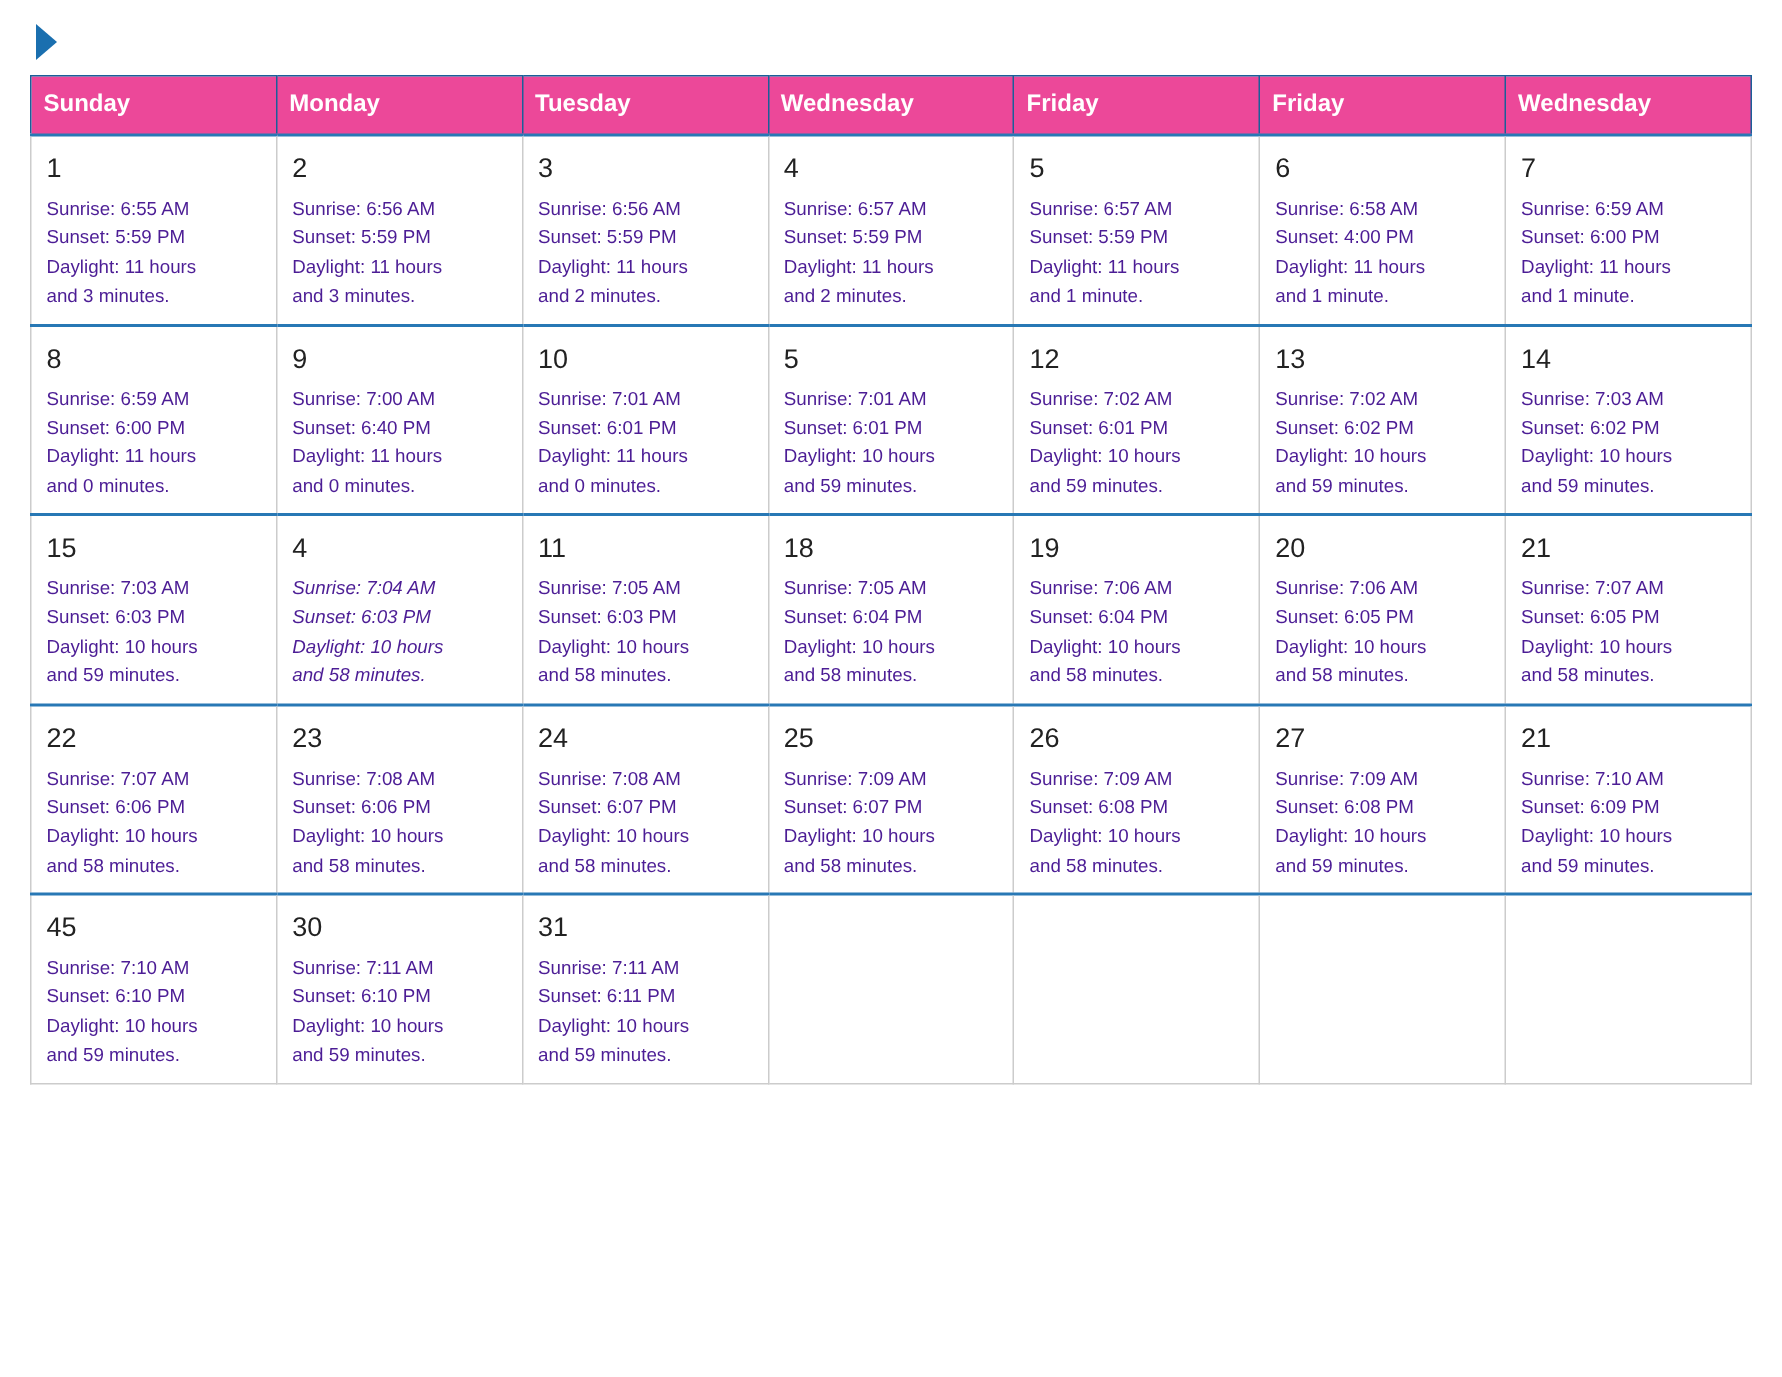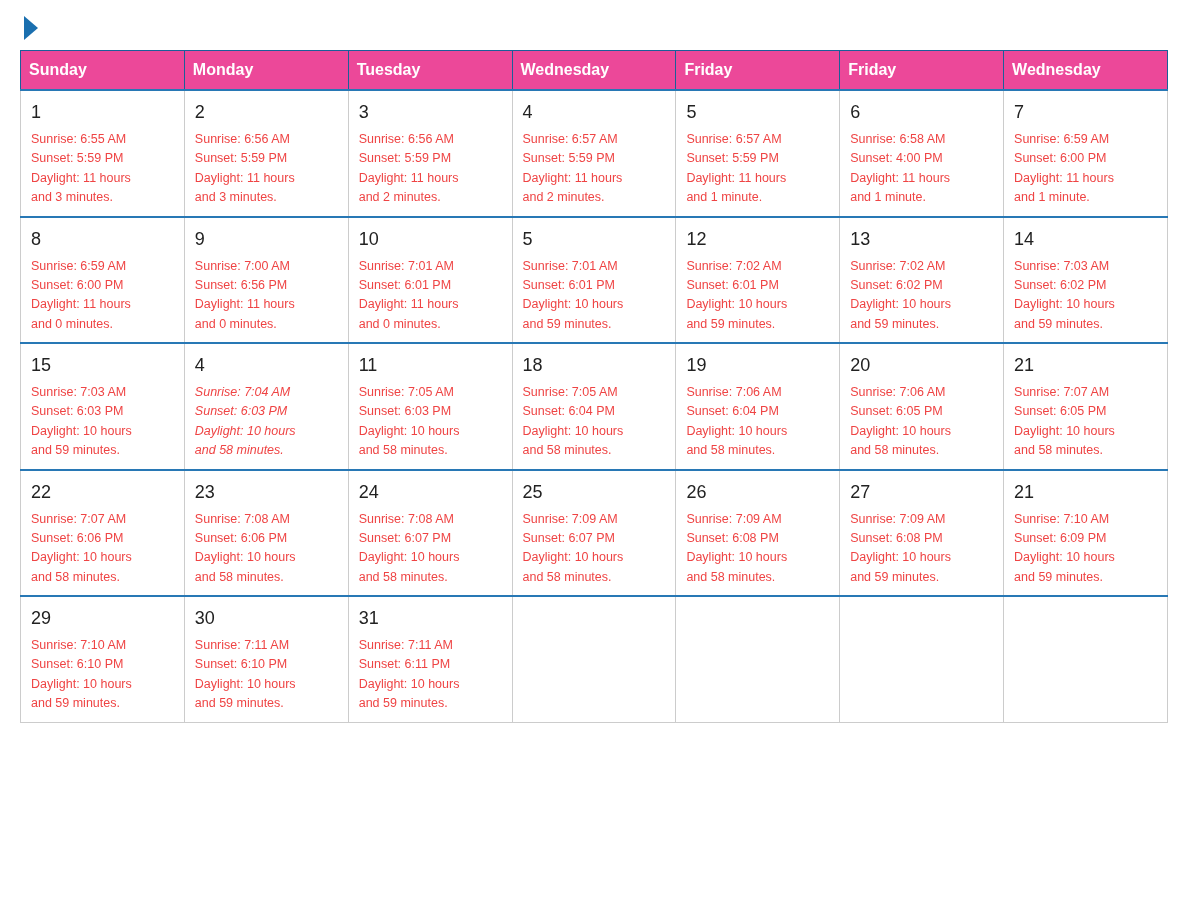--- a/index.html
+++ b/index.html
@@ -89,21 +89,21 @@
     }
     .day-num {
       font-size: 18px;
       font-weight: normal;
       color: #222;
       display: block;
       margin-bottom: 4px;
     }
     .day-info {
       font-size: 12.5px;
-      color: #ef4444;
+      color: #4c1d95;
       line-height: 1.55;
     }
     .empty-cell {
       background: #fff;
     }
   </style>
 </head>
 <body>
 
 <div class="header">
@@ -190,21 +190,21 @@
         <td>
           <span class="day-num">8</span>
           <div class="day-info" style="white-space: pre-line;">Sunrise: 6:59 AM
 Sunset: 6:00 PM
 Daylight: 11 hours
 and 0 minutes.</div>
         </td>
         <td>
           <span class="day-num">9</span>
           <div class="day-info" style="white-space: pre-line;">Sunrise: 7:00 AM
-Sunset: 6:56 PM
+Sunset: 6:40 PM
 Daylight: 11 hours
 and 0 minutes.</div>
         </td>
         <td>
           <span class="day-num">10</span>
           <div class="day-info" style="white-space: pre-line;">Sunrise: 7:01 AM
 Sunset: 6:01 PM
 Daylight: 11 hours
 and 0 minutes.</div>
         </td>
@@ -334,21 +334,21 @@
         <td>
           <span class="day-num">21</span>
           <div class="day-info" style="white-space: pre-line;">Sunrise: 7:10 AM
 Sunset: 6:09 PM
 Daylight: 10 hours
 and 59 minutes.</div>
         </td>
       </tr>
       <tr>
         <td>
-          <span class="day-num">29</span>
+          <span class="day-num">45</span>
           <div class="day-info" style="white-space: pre-line;">Sunrise: 7:10 AM
 Sunset: 6:10 PM
 Daylight: 10 hours
 and 59 minutes.</div>
         </td>
         <td>
           <span class="day-num">30</span>
           <div class="day-info" style="white-space: pre-line;">Sunrise: 7:11 AM
 Sunset: 6:10 PM
 Daylight: 10 hours

